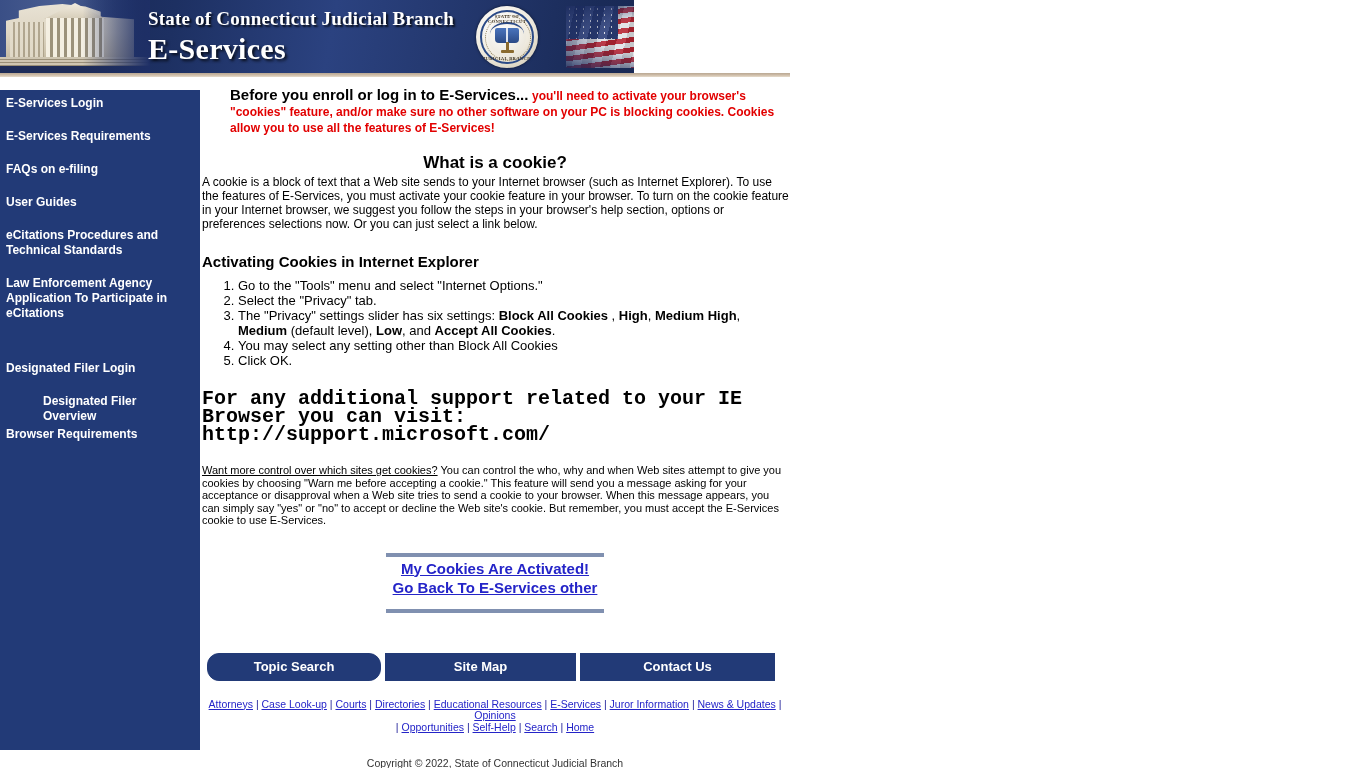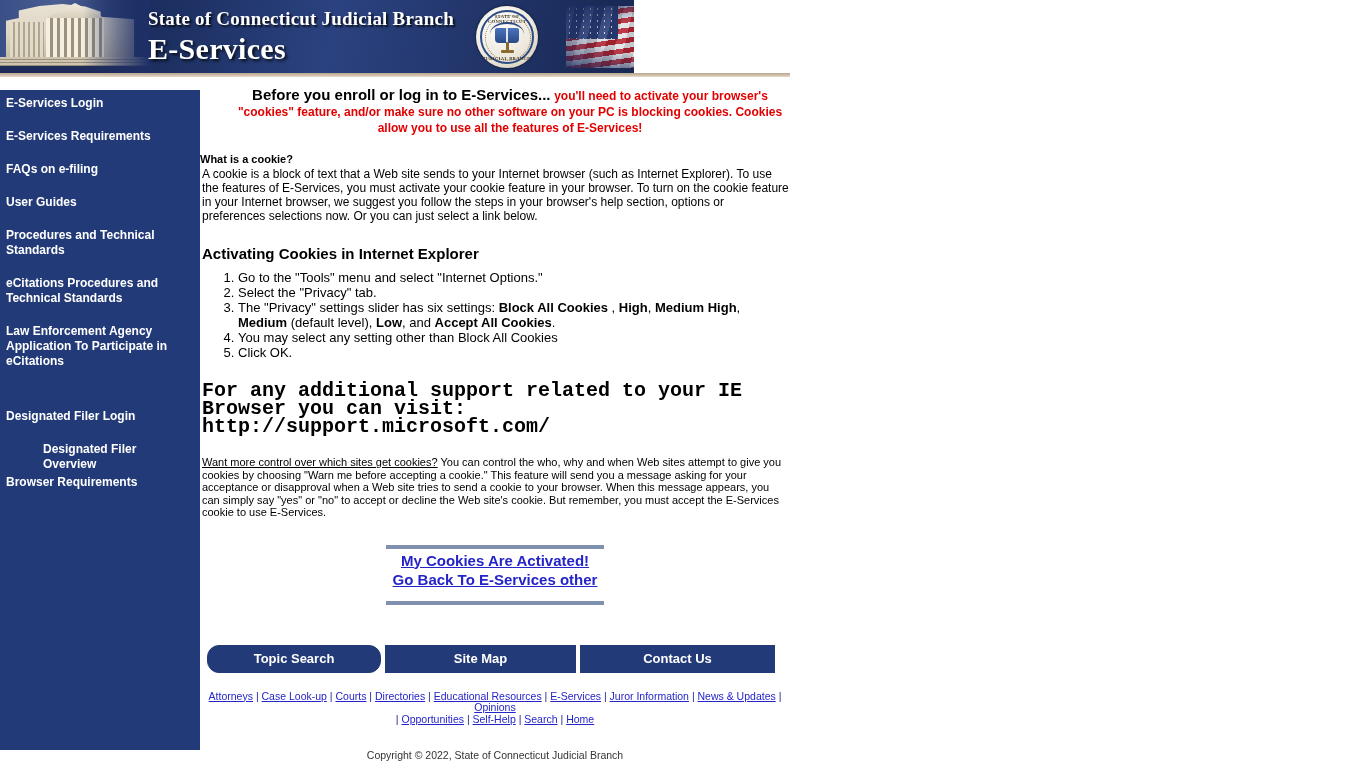--- a/index.html
+++ b/index.html
@@ -278,36 +278,35 @@
     width: 590px;
     padding: 10px 0 0 0;
     box-sizing: border-box;
   }
 
   
   .intro {
     margin: 0 0 0 30px;
     width: 560px;
     line-height: 15px;
-    text-align: center;
   }
   .intro .hdr {
     font-size: 15px;
     font-weight: bold;
     color: #000000;
   }
   .intro .red {
     font-size: 12px;
     font-weight: bold;
     color: #e20000;
   }
 
   h2.center-h {
-    text-align: left;
-    font-size: 11px;
+    text-align: center;
+    font-size: 17px;
     font-weight: bold;
     margin: 17px 0 2px 0;
     padding: 0;
   }
   p.para {
     margin: 0 0 0 2px;
     width: 588px;
     font-size: 12px;
     line-height: 14px;
     text-align: left;
@@ -458,21 +457,20 @@
   </div>
   <div id="banner-rule"></div>
 
   <div id="body-wrap">
 
     <nav id="sidebar">
       <a class="nav-item" href="#">E-Services Login</a>
       <a class="nav-item" href="#">E-Services Requirements</a>
       <a class="nav-item" href="#">FAQs on e-filing</a>
       <a class="nav-item" href="#">User Guides</a>
-      <a class="nav-item" href="#">Procedures and Technical Standards</a>
       <a class="nav-item" href="#">eCitations Procedures and Technical Standards</a>
       <a class="nav-item gap" href="#">Law Enforcement Agency Application To Participate in eCitations</a>
       <a class="nav-item" href="#">Designated Filer Login</a>
       <a class="nav-item tight" href="#">Designated Filer Overview</a>
       <a class="nav-item" href="#">Browser Requirements</a>
     </nav>
 
     <main id="content">
 
       <div class="intro">

